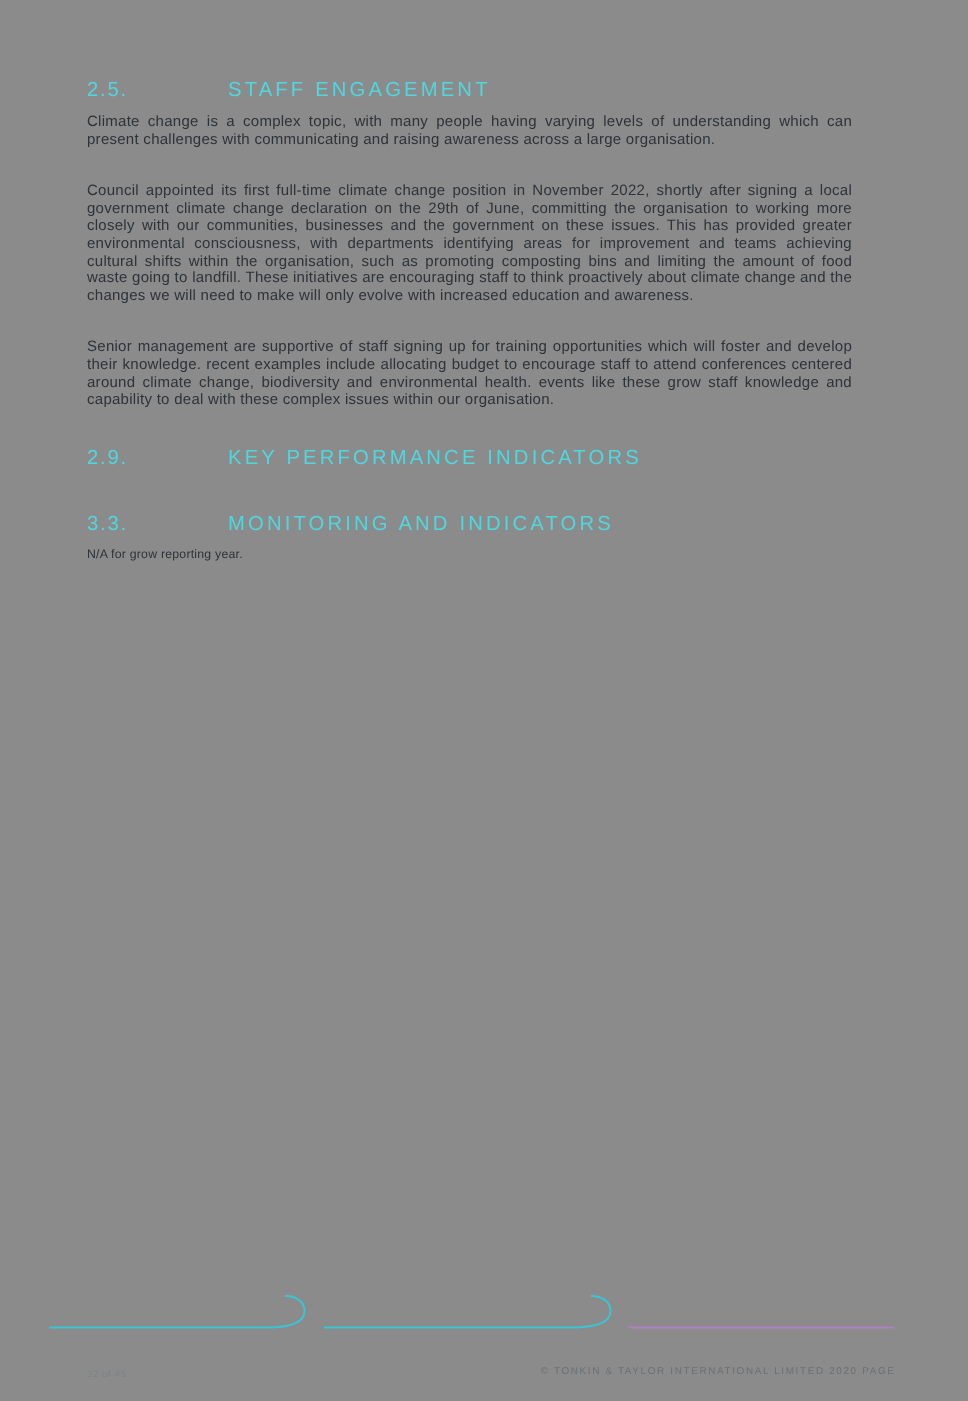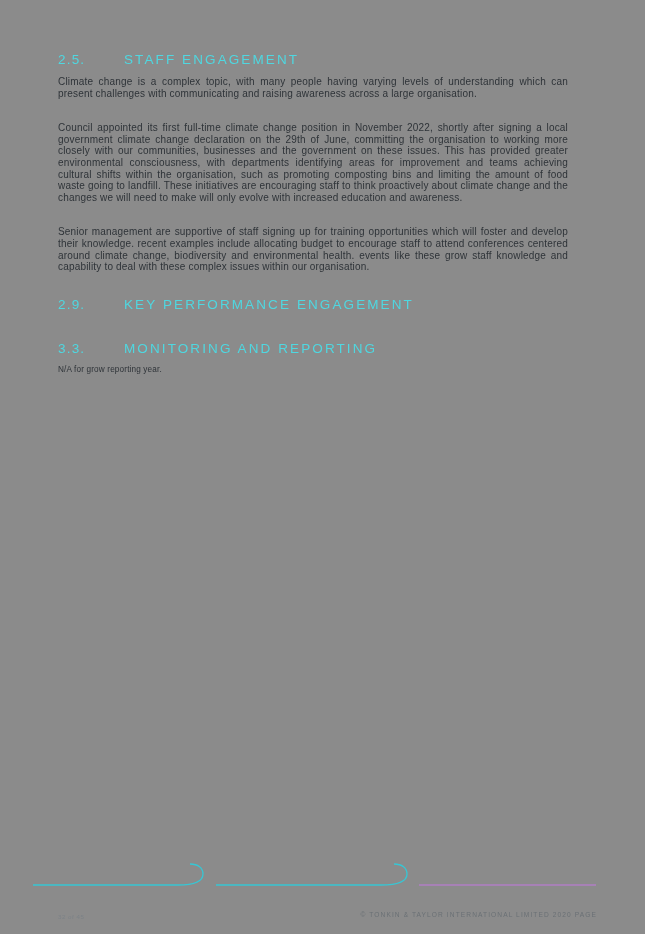--- a/index.html
+++ b/index.html
@@ -43,20 +43,21 @@
     margin: 0 0 9px 0;
     white-space: nowrap;
   }
   .section-heading .num {
     width: 66px;
     flex: 0 0 66px;
     letter-spacing: 1.2px;
   }
   .section-heading .ttl {
     flex: 1 1 auto;
+    margin-left: 28px;
   }
 
   p.body {
     color: #2e3338;
     font-size: 10px;
     line-height: 11.6px;
     letter-spacing: 0.18px;
     text-align: justify;
     margin: 0 0 8px 0;
   }
@@ -128,30 +129,30 @@
       <p class="body">Council appointed its first full-time climate change position in November 2022, shortly after signing a local government climate change declaration on the 29th of June, committing the organisation to working more closely with our communities, businesses and the government on these issues. This has provided greater environmental consciousness, with departments identifying areas for improvement and teams achieving cultural shifts within the organisation, such as promoting composting bins and limiting the amount of food waste going to landfill. These initiatives are encouraging staff to think proactively about climate change and the changes we will need to make will only evolve with increased education and awareness.</p>
       <div class="gap-after-para"></div>
       <p class="body last">Senior management are supportive of staff signing up for training opportunities which will foster and develop their knowledge. recent examples include allocating budget to encourage staff to attend conferences centered around climate change, biodiversity and environmental health. events like these grow staff knowledge and capability to deal with these complex issues within our organisation.</p>
     </div>
 
     <div class="spacer-26"></div>
 
     <div class="section">
       <h2 class="section-heading">
         <span class="num">2.9.</span>
-        <span class="ttl">KEY PERFORMANCE ENGAGEMENT</span>
+        <span class="ttl">KEY PERFORMANCE INDICATORS</span>
       </h2>
     </div>
 
     <div class="spacer-27"></div>
 
     <div class="section">
       <h2 class="section-heading">
         <span class="num">3.3.</span>
-        <span class="ttl">MONITORING AND REPORTING</span>
+        <span class="ttl">MONITORING AND INDICATORS</span>
       </h2>
       <p class="na-line">N/A for grow reporting year.</p>
     </div>
 
   </div>
 
   <div class="footer-deco">
     <svg width="645" height="40" viewBox="0 0 645 40">
       <path d="M33 23 L178 23 C196 23 203 19 203 12 C203 6 198 2 190 2" fill="none" stroke="#37c6d4" stroke-width="1.3"></path>
       <path d="M216 23 L381 23 C400 23 407 19 407 12 C407 6 402 2 394 2" fill="none" stroke="#37c6d4" stroke-width="1.3"></path>

